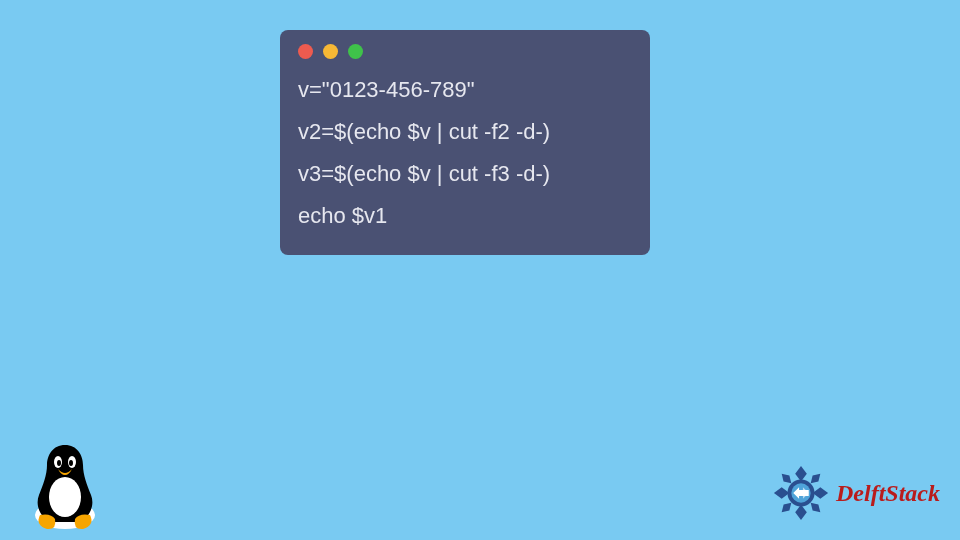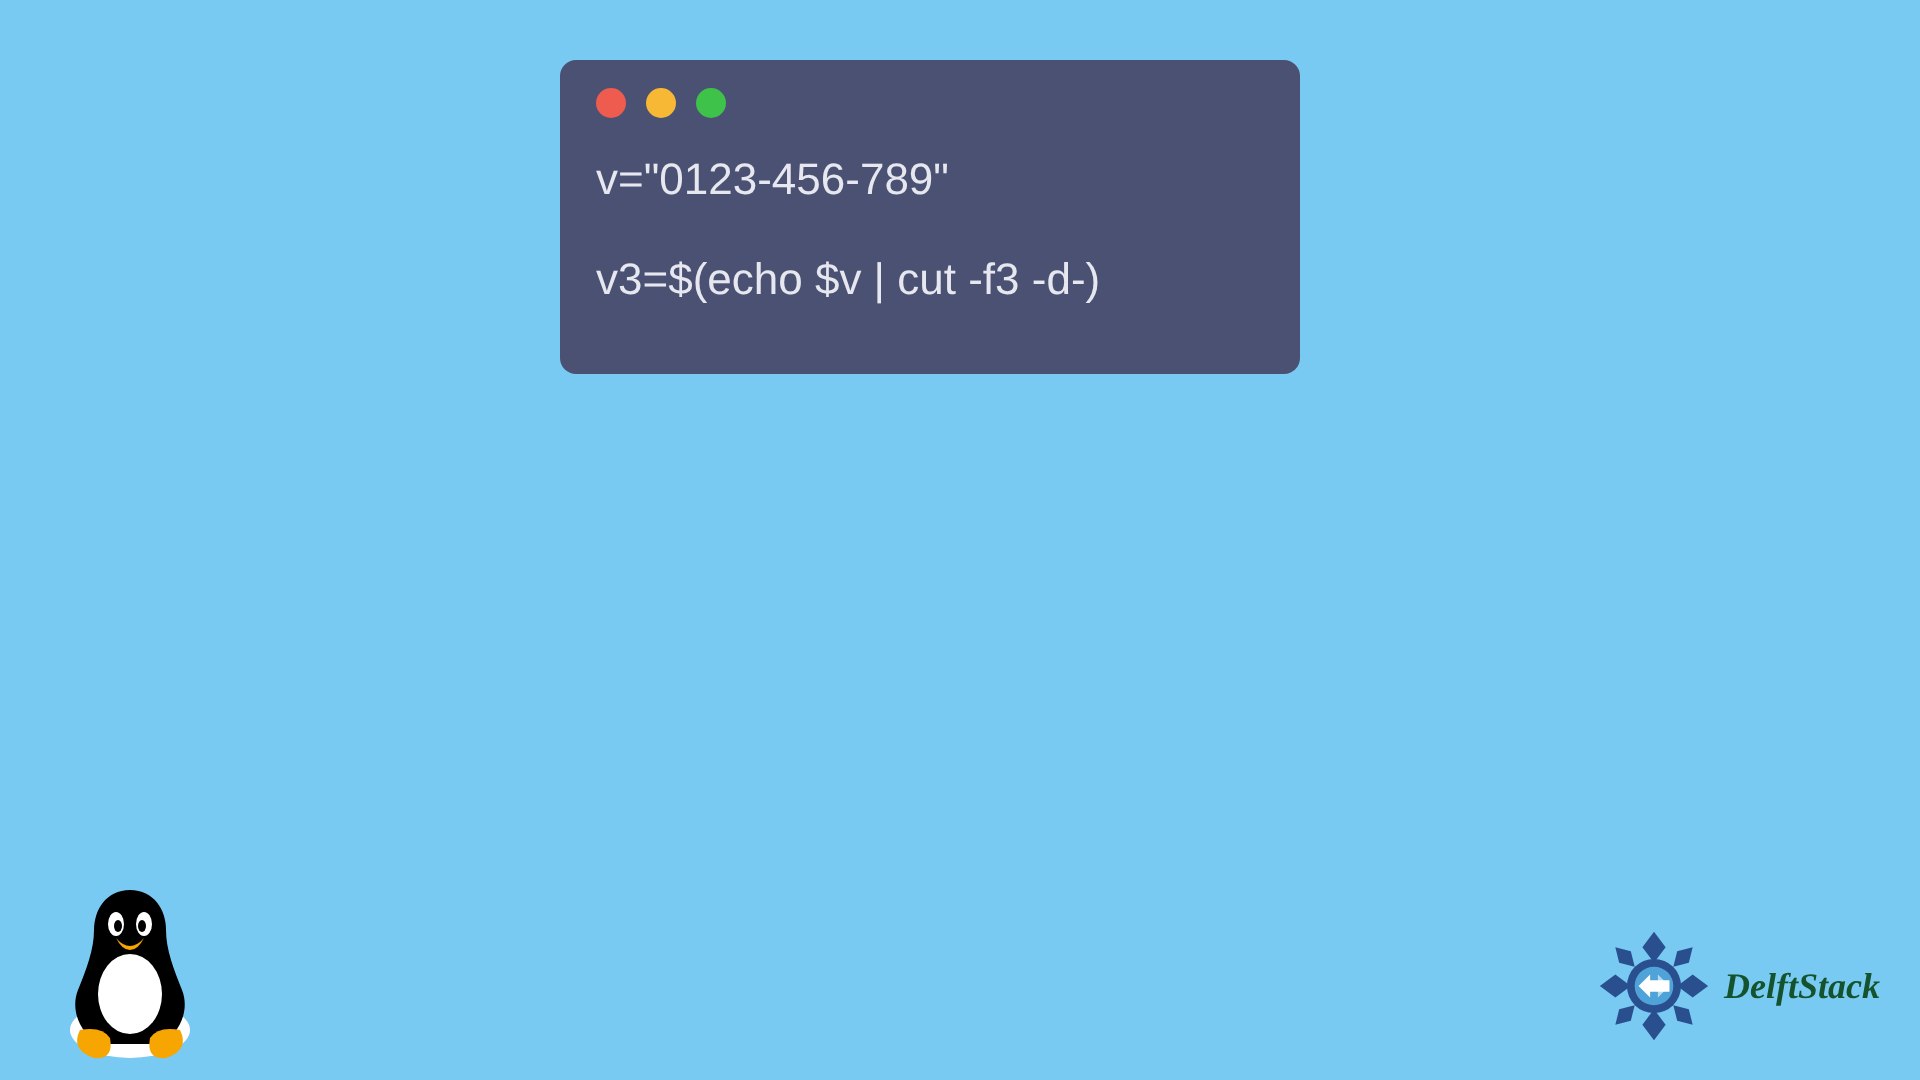--- a/index.html
+++ b/index.html
@@ -47,45 +47,47 @@
   }
   .delft {
     position: absolute;
     right: 20px;
     bottom: 18px;
     display: flex;
     align-items: center;
     gap: 6px;
   }
   .delft-text {
-    font-size: 18px;
-    color: #14532d;
+    font-size: 24px;
+    color: #b91c1c;
     font-style: italic;
     font-weight: 600;
     font-family: Georgia, 'Times New Roman', serif;
   }
   .delft-logo {
     width: 58px;
     height: 58px;
   }
 </style>
 </head>
 <body>
 
 <div class="terminal">
   <div class="dots">
     <div class="dot" style="background:#ee5b4f"></div>
     <div class="dot" style="background:#f7b835"></div>
     <div class="dot" style="background:#3fc24a"></div>
   </div>
   <div class="code-line">v="0123-456-789"</div>
   <div class="spacer"></div>
+  <div class="code-line">v2=$(echo $v | cut -f2 -d-)</div>
   <div class="spacer"></div>
   <div class="code-line">v3=$(echo $v | cut -f3 -d-)</div>
   <div class="spacer"></div>
+  <div class="code-line">echo $v1</div>
 </div>
 
 <svg class="tux" viewBox="0 0 80 95">
   <ellipse cx="40" cy="78" rx="30" ry="14" fill="#fff"></ellipse>
   <path d="M40 8 C28 8 22 18 22 28 C22 38 18 48 14 58 C10 68 15 80 25 85 L55 85 C65 80 70 68 66 58 C62 48 58 38 58 28 C58 18 52 8 40 8 Z" fill="#000"></path>
   <ellipse cx="40" cy="60" rx="16" ry="20" fill="#fff"></ellipse>
   <ellipse cx="33" cy="25" rx="4" ry="6" fill="#fff"></ellipse>
   <ellipse cx="47" cy="25" rx="4" ry="6" fill="#fff"></ellipse>
   <ellipse cx="34" cy="26" rx="2" ry="3" fill="#000"></ellipse>
   <ellipse cx="46" cy="26" rx="2" ry="3" fill="#000"></ellipse>

